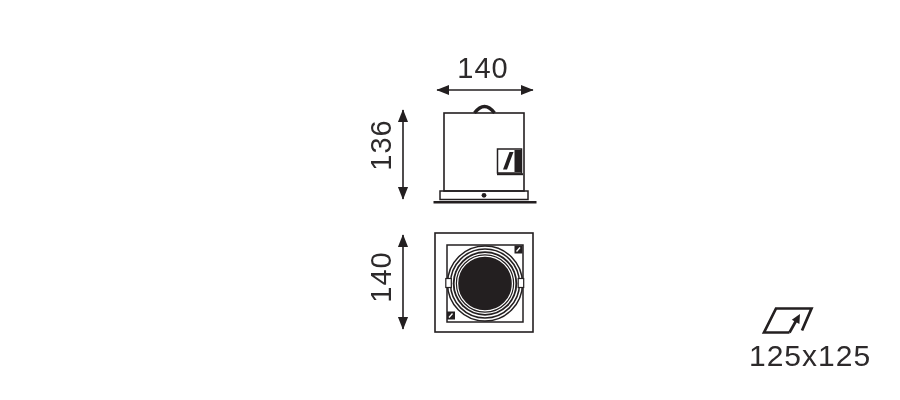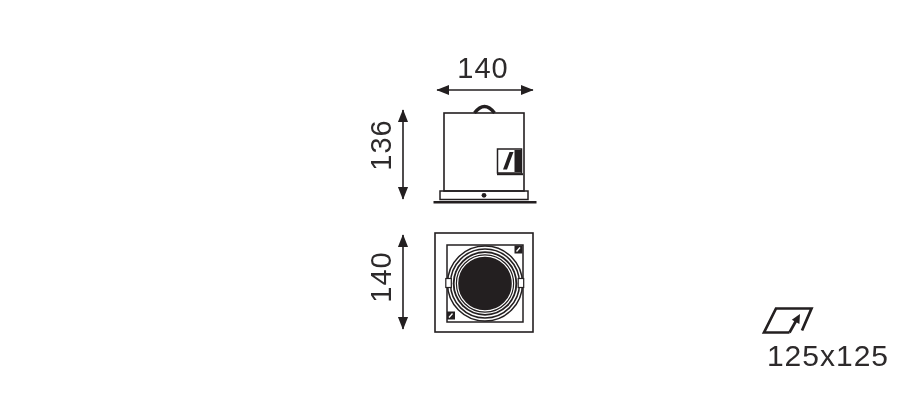--- a/index.html
+++ b/index.html
@@ -17,21 +17,21 @@
   .dim-label{
     position:absolute;color:var(--text);font-size:29px;line-height:32px;
     letter-spacing:1px;text-align:center;width:80px;height:32px;white-space:nowrap;
   }
   .rot{transform:rotate(-90deg);}
   .label-width-top{left:443px;top:52px;}
   .label-height-side{left:341px;top:129px;}
   .label-height-front{left:341px;top:261px;}
   .cutout-label{
     position:absolute;left:749px;top:341px;width:140px;
-    color:var(--text);font-size:30px;line-height:30px;text-align:right;
+    color:var(--text);font-size:30px;line-height:30px;text-align:left;
     letter-spacing:1px;white-space:nowrap;
   }
 </style>
 </head>
 <body>
 
 <div class="canvas">
 
   <div class="dim-label label-width-top">140</div>
   <div class="dim-label rot label-height-side">136</div>

